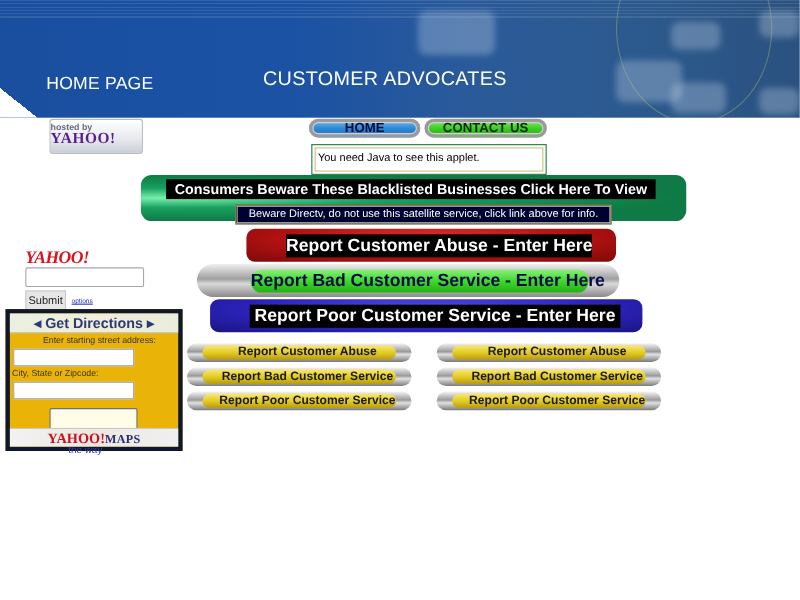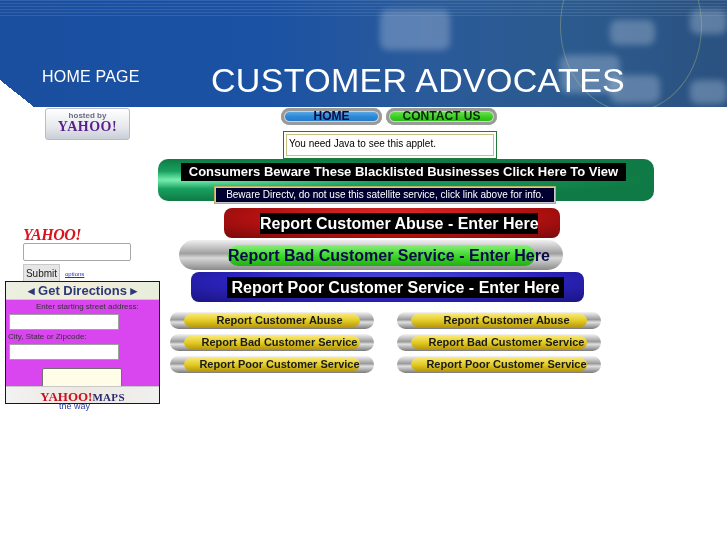--- a/index.html
+++ b/index.html
@@ -8,40 +8,40 @@
   
   .banner { position:absolute; left:0; top:0; width:727px; height:107px; overflow:hidden;
     background: linear-gradient(90deg, #1a4fa0 0%, #1b52a3 35%, #2a5a9a 55%, #2c5a8e 75%, #2a4f7c 100%); padding-left: 44px; }
   .banner .stripes { position:absolute; left:0; top:0; width:100%; height:18px;
     background: repeating-linear-gradient(180deg, rgba(255,255,255,0.10) 0 1px, rgba(0,0,0,0) 1px 3px); }
   .banner .blob { position:absolute; background:rgba(190,205,225,0.35); border-radius:8px; filter:blur(3px); }
   .banner .arc { position:absolute; border:1px solid rgba(200,200,120,0.35); border-radius:50%; }
   .banner .cut2 { position:absolute; left:0; top:80px; width:34px; height:27px;
     background: linear-gradient(to top right, #ffffff 50%, transparent 50%); }
   .home-link { position:absolute; left:42px; top:68px; color:#ffffff; font-size:16px; letter-spacing:0.2px; text-decoration:none; }
-  .site-title { position:absolute; left:211px; top:61px; color:#ffffff; font-size:34px; letter-spacing:0.3px; }
+  .site-title { position:absolute; left:239px; top:61px; color:#ffffff; font-size:18px; letter-spacing:0.3px; }
 
   
   .hosted { position:absolute; left:45px; top:108px; width:83px; height:30px; border:1px solid #b8bcc4; border-radius:3px;
-    background: linear-gradient(180deg, #ffffff 0%, #e6e8ec 60%, #c9ced6 100%); text-align:center; }
+    background: linear-gradient(180deg, #ffffff 0%, #e6e8ec 60%, #c9ced6 100%); }
   .hosted .small { display:block; font-size:8px; font-weight:bold; color:#6a6a80; margin-top:2px; }
   .hosted .logo { display:block; font-family:"Liberation Serif", serif; font-weight:bold; font-size:14px; color:#5a1f8e; line-height:14px; letter-spacing:0.5px; }
 
   
   .pill { position:absolute; height:17px; border-radius:9px; text-align:center; font-weight:bold; cursor:pointer;
     box-shadow: inset 0 0 0 3px #9a9a9a, inset 0 0 0 4px #d0d0d0; }
   .pill-home { left:281px; top:108px; width:101px; background: linear-gradient(180deg,#7ec0f0 0%,#2d8ad8 50%,#1c6fc0 100%); color:#0a0a3a; font-size:12px; line-height:17px; }
   .pill-contact { left:386px; top:108px; width:111px; background: linear-gradient(180deg,#8df070 0%,#37cc1f 55%,#23a812 100%); color:#0a2a0a; font-size:12px; line-height:17px; }
 
   
   .applet { position:absolute; left:283px; top:131px; width:212px; height:26px; border:1px solid #1f7a3a; background:#ffffff; }
   .applet-inner { position:absolute; left:2px; top:2px; right:2px; bottom:2px; border:1px solid #c8c080; font-size:10px; color:#000; padding:3px 2px; }
 
   
-  .blacklist { position:absolute; left:158px; top:159px; width:496px; height:42px; border-radius:10px;
+  .blacklist { position:absolute; left:128px; top:159px; width:496px; height:42px; border-radius:10px;
     background: radial-gradient(ellipse at 5% 50%, #7af0b0 0%, #18a060 30%, #0f7a45 70%), linear-gradient(180deg,#22b070,#0d6a3a);
     cursor:pointer; }
   .blacklist .bar { position:absolute; left:23px; right:28px; top:4px; height:18px; background:#000; color:#fff; font-weight:bold; font-size:13px; line-height:18px; text-align:center; white-space:nowrap; }
 
   .beware { position:absolute; left:214px; top:186px; width:340px; height:16px; border:1px solid #b8b060; background:#000030; color:#ffffff;
     font-size:10px; line-height:16px; text-align:center; box-shadow: inset 0 0 0 1px #c8c8c8; white-space:nowrap; }
 
   
   .big { position:absolute; height:30px; cursor:pointer; }
   .big .inner { position:absolute; top:5px; height:21px; color:#fff; font-weight:bold; font-size:16px; line-height:21px; text-align:center; white-space:nowrap;margin-left:16px; }
@@ -58,21 +58,21 @@
   .gold .inner { position:absolute; left:14px; right:14px; top:2px; height:13px; border-radius:7px;
     background: linear-gradient(180deg,#f8e870 0%,#e0c820 55%,#b89a10 100%); color:#1a1a1a; font-size:11px; font-weight:bold; line-height:13px; text-align:center; white-space:nowrap;padding-left:15px; }
 
   
   .ysearch-logo { position:absolute; left:23px; top:226px; font-family:"Liberation Serif", serif; font-style:italic; font-weight:bold; font-size:16px; color:#d8141e; letter-spacing:-0.5px; }
   .ysearch-input { position:absolute; left:23px; top:243px; width:106px; height:16px; border:1px solid #a8a8a8; border-radius:2px; background:#fff; padding:0; margin:0; }
   .ysearch-submit { position:absolute; left:23px; top:264px; width:37px; height:18px; border:1px solid #c8c8c8; background:#e6e6e6; font-size:10px; color:#222; padding:0; }
   .ysearch-options { position:absolute; left:65px; top:271px; font-size:6px; color:#2233bb; text-decoration:underline; }
 
   
-  .dir { position:absolute; left:5px; top:281px; width:153px; height:121px; border:1px solid #0f172a; background:#d946ef; }
+  .dir { position:absolute; left:5px; top:281px; width:153px; height:121px; border:4px solid #0f172a; background:#eab308; }
   .dir-head { position:absolute; left:0; top:0; width:153px; height:17px; border-bottom:1px solid #c8c8c8;
     background: linear-gradient(90deg,#eaf0e0,#f2ecd8,#e8eedc); color:#2a3a78; font-weight:bold; font-size:13px; line-height:17px; text-align:center; }
   .dir-label { position:absolute; left:2px; font-size:8px; color:#333; }
   .dir-input { position:absolute; left:3px; width:108px; height:14px; border:1px solid #a0a0a0; background:#fff; padding:0; margin:0; }
   .dir-btn { position:absolute; left:36px; top:86px; width:80px; height:14px; border:1px solid #707070; border-radius:2px; background:#fffde8; color:#3040a0; font-size:9px; line-height:14px; text-align:left; padding:16px; }
   .dir-foot { position:absolute; left:0; bottom:0; width:153px; height:16px; border-top:1px solid #c8c8c8; background: linear-gradient(90deg,#f2f2f2,#ece8e0,#f0f0f0); text-align:center; }
   .dir-foot .y { font-family:"Liberation Serif", serif; font-weight:bold; color:#c81020; font-size:13px; line-height:16px; }
   .dir-foot .m { font-family:Liberation Serif, serif; font-weight:bold; color:#2a2a70; font-size:11px; line-height:16px; letter-spacing:0.3px; }
 </style>
 </head>

